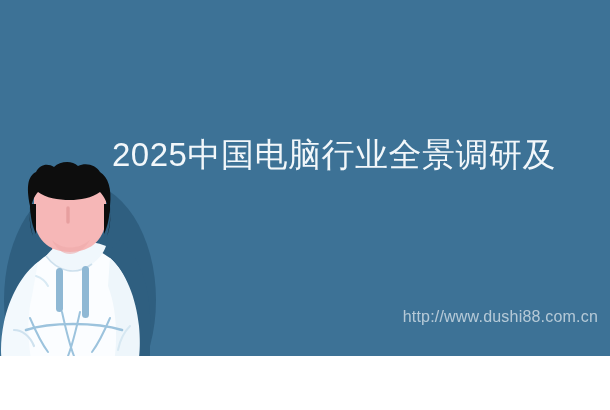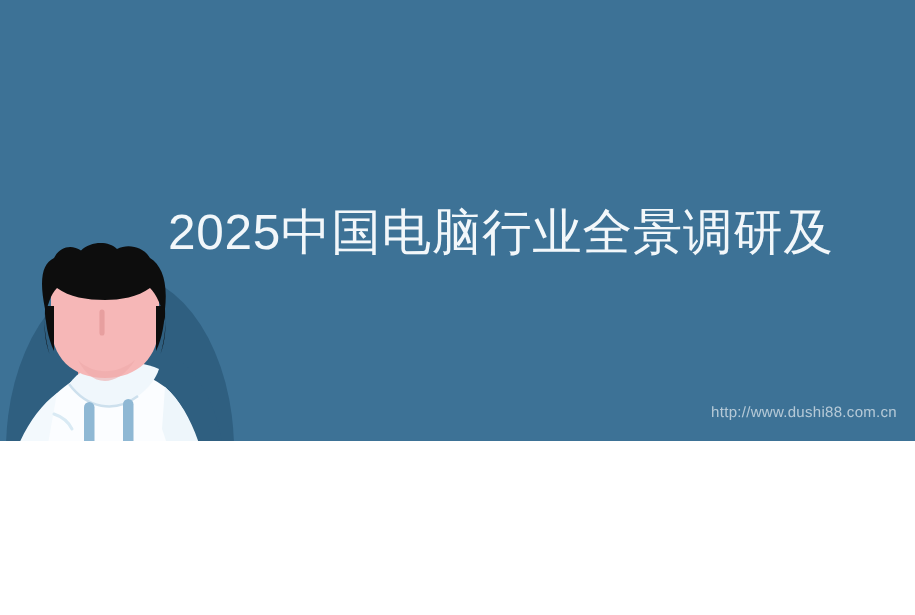--- a/index.html
+++ b/index.html
@@ -3,21 +3,21 @@
 <meta charset="utf-8">
 <style>
   html, body {
     margin: 0;
     padding: 0;
     background: #ffffff;
   }
   #banner {
     position: relative;
     width: 610px;
-    height: 294px;
+    height: 356px;
     overflow: hidden;
     background: #3d7296;
     font-family: "Liberation Sans", "DejaVu Sans", sans-serif;
     -webkit-font-smoothing: antialiased;
   }
 
   
   #title-block {
     position: absolute;
     left: 112px;
@@ -31,23 +31,23 @@
     line-height: 48px;
     letter-spacing: 0.5px;
     white-space: nowrap;
     font-weight: 400;
   }
 
   
   #watermark {
     position: absolute;
     right: 12px;
-    bottom: 13px;
+    bottom: 30px;
     color: rgba(255,255,255,0.62);
-    font-size: 10px;
+    font-size: 16px;
     letter-spacing: 0.2px;
     z-index: 6;
     white-space: nowrap;
   }
 
   
   #illustration {
     position: absolute;
     left: 0;
     top: 0;

